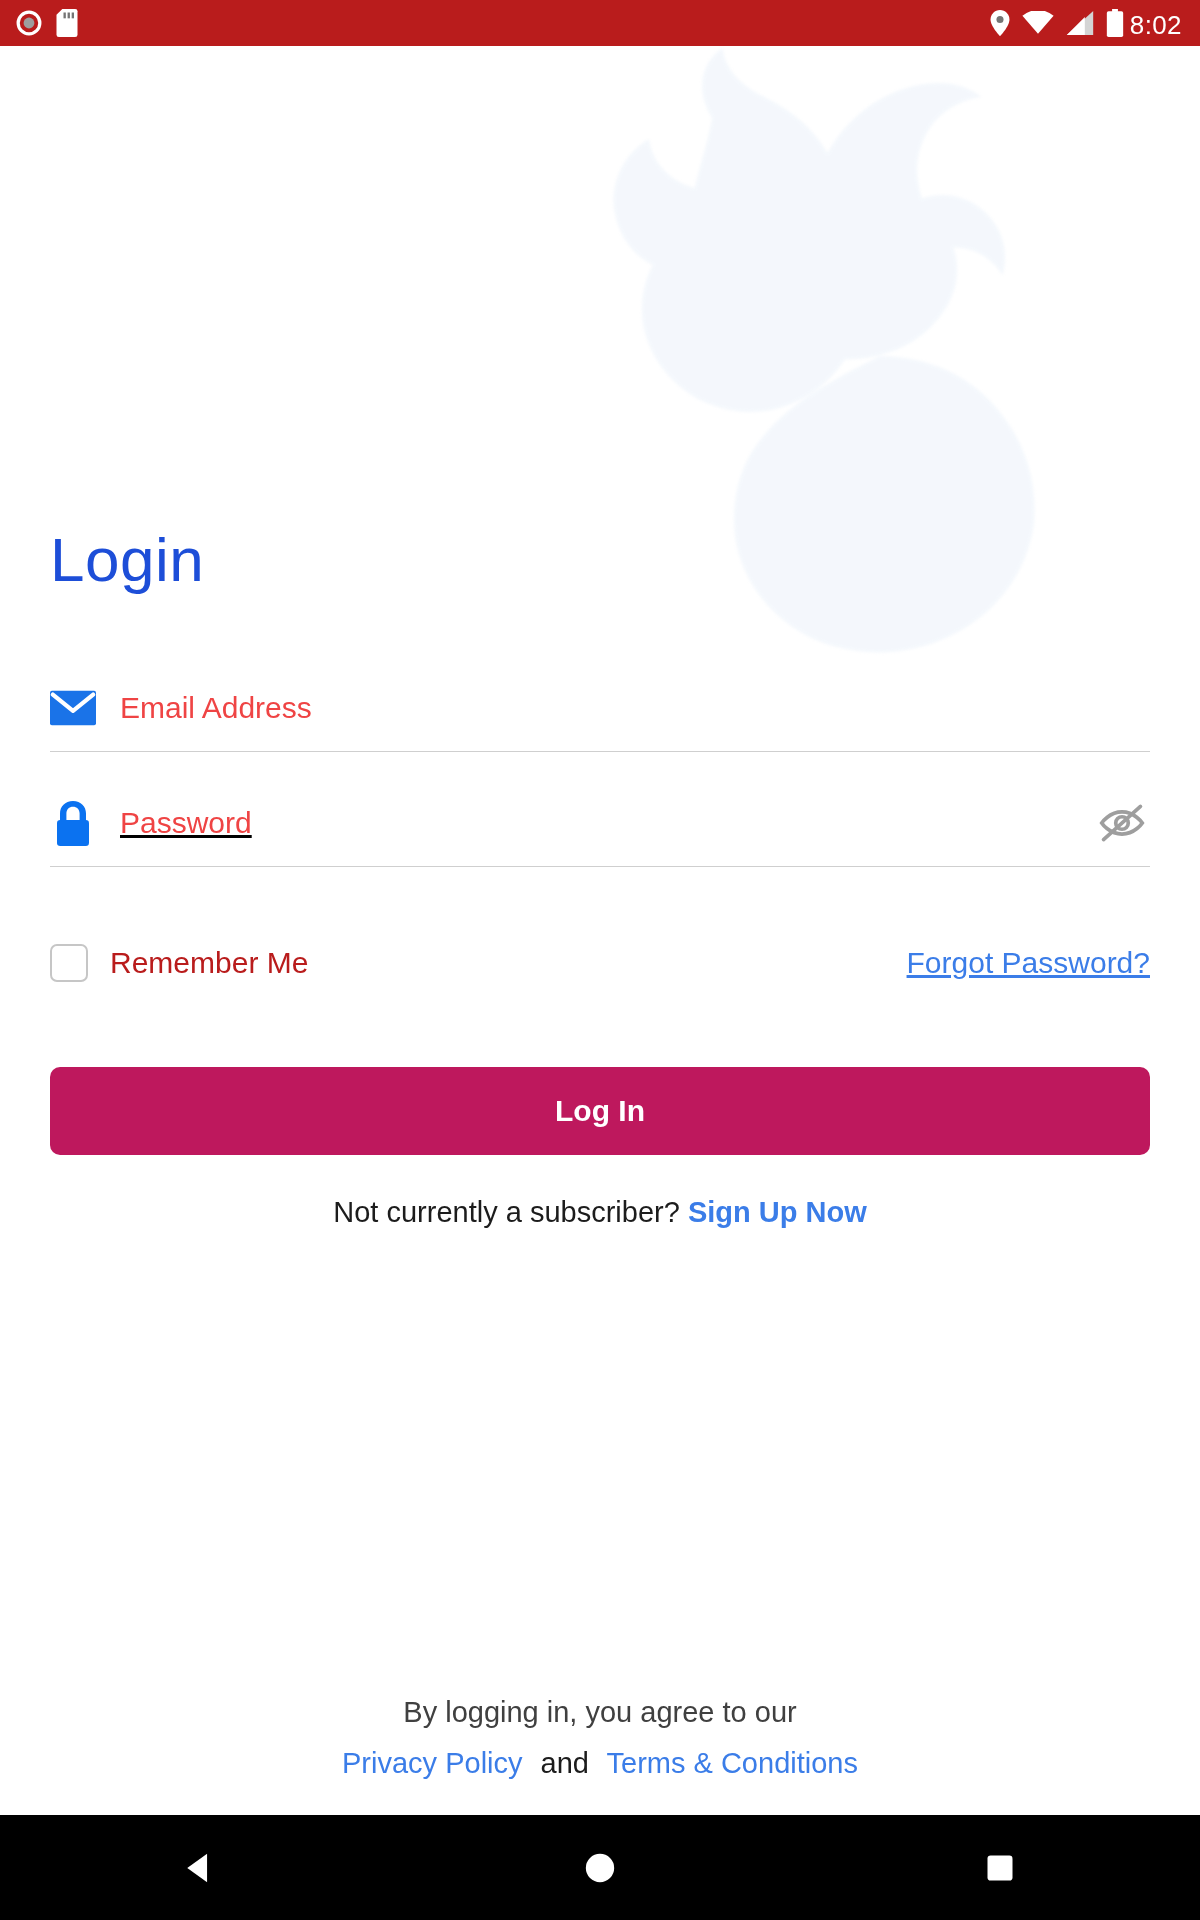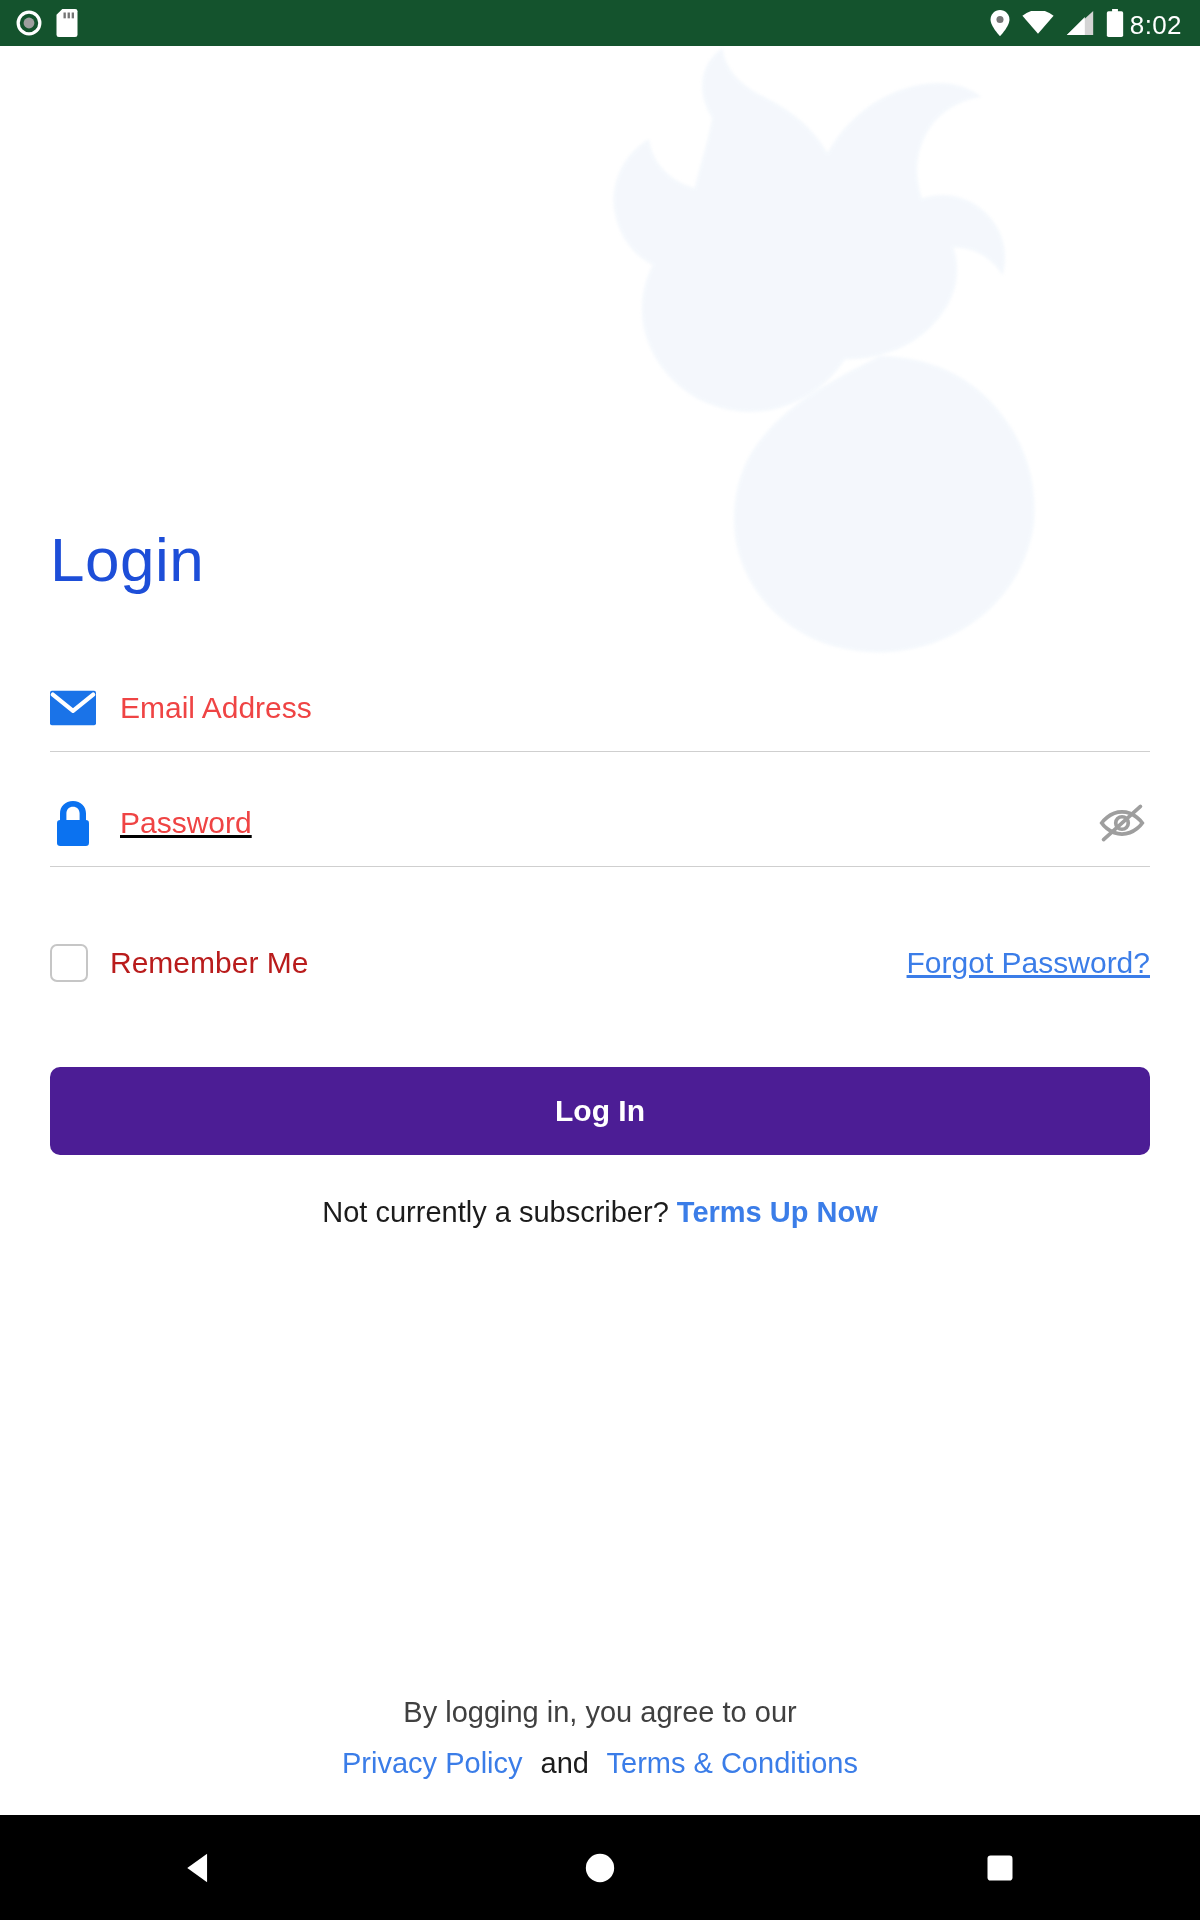--- a/index.html
+++ b/index.html
@@ -6,21 +6,21 @@
   html, body {
     width:1200px; height:1920px;
     font-family:"Liberation Sans", sans-serif;
     background:#ffffff; overflow:hidden;
   }
   #screen { position:relative; width:1200px; height:1920px; background:#fff; overflow:hidden; }
 
   
   .statusbar {
     position:absolute; top:0; left:0; width:1200px; height:46px;
-    background:#14532d; display:flex; align-items:center;
+    background:#b91c1c; display:flex; align-items:center;
     padding:4px 18px 0 16px; z-index:40;justify-content:space-between;
   }
   .sb-left { display:flex; align-items:center; gap:14px; }
   .sb-right { margin-left:auto; display:flex; align-items:center; gap:12px; }
   .sb-time { color:#fff; font-size:26px; letter-spacing:.4px; margin-left:6px; }
 
   
   .watermark {
     position:absolute; top:20px; left:520px; width:720px; height:700px;
     opacity:.30; z-index:1; pointer-events:none;
@@ -64,21 +64,21 @@
   }
   .remember-label { font-size:30px; color:#b91c1c; margin-left:22px; }
   .forgot {
     margin-left:auto; font-size:30px; color:#3b7de8;
     text-decoration:underline; cursor:pointer;
   }
 
   
   .login-btn {
     position:absolute; top:1067px; left:50px; width:1100px; height:88px;
-    background:#4c1d95; border:none; border-radius:10px;
+    background:#be185d; border:none; border-radius:10px;
     color:#fff; font-size:30px; font-weight:bold;
     display:flex; align-items:center; justify-content:center; cursor:pointer;
   }
 
   .signup-line {
     position:absolute; top:1196px; left:0; width:1200px;
     text-align:center; font-size:29px; color:#1c1c1c;
   }
   .signup-link { color:#3b7de8; font-weight:bold; cursor:pointer; }
 
@@ -195,21 +195,21 @@
     <div class="row-remember">
       <span class="checkbox"></span>
       <span class="remember-label">Remember Me</span>
       <span class="forgot">Forgot Password?</span>
     </div>
 
     <button class="login-btn">Log In</button>
 
     <div class="signup-line">
       <span>Not currently a subscriber?</span>
-      <span class="signup-link">Terms Up Now</span>
+      <span class="signup-link">Sign Up Now</span>
     </div>
 
     <div class="footer">
       <div class="footer-line1">By logging in, you agree to our</div>
       <div class="footer-line2">
         <span class="footer-link">Privacy Policy</span>
         <span class="footer-and">and</span>
         <span class="footer-link">Terms &amp; Conditions</span>
       </div>
     </div>

